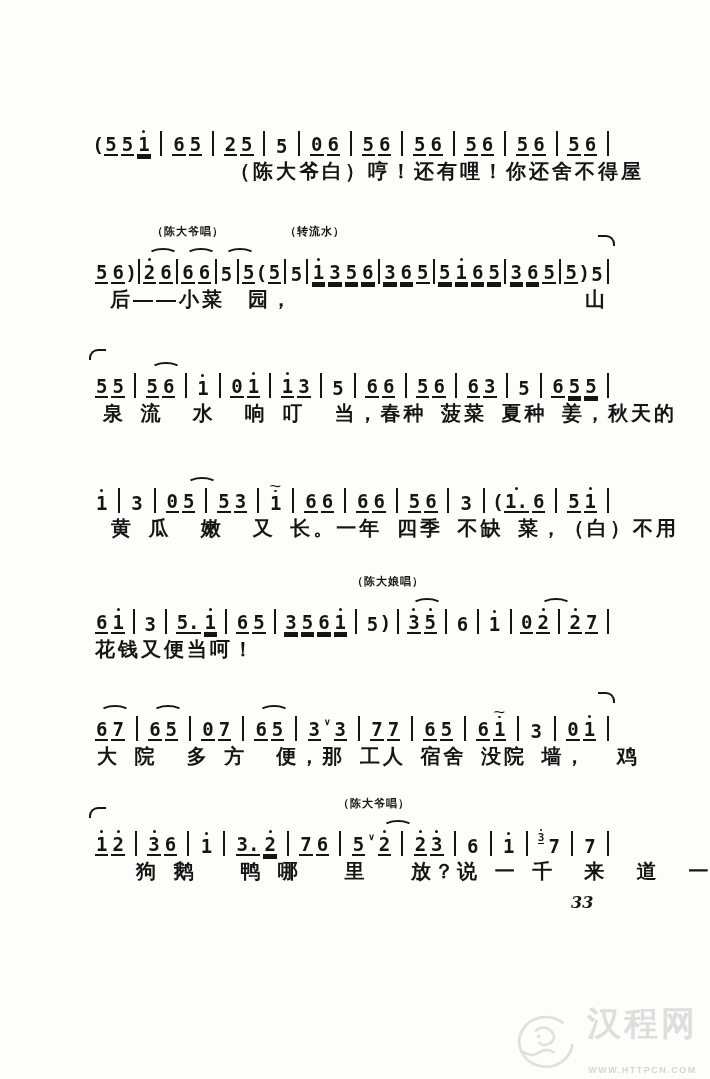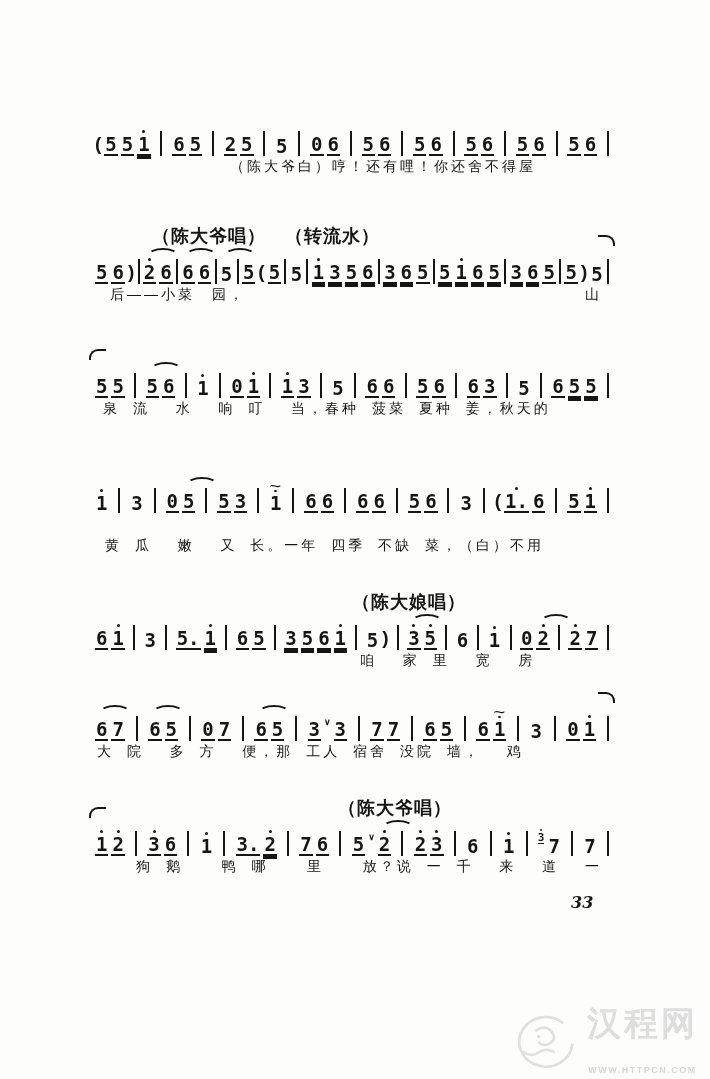--- a/index.html
+++ b/index.html
@@ -27,23 +27,23 @@
   .grace{display:inline-flex;flex-direction:column;align-items:center;align-self:flex-end;
          margin-bottom:12px;font-size:11px;line-height:11px;font-weight:bold;
          font-family:"DejaVu Sans Mono",monospace;border-bottom:1.5px solid #151515;}
   .gdot{width:2px;height:2px;border-radius:50%;background:#151515;margin-bottom:1px;}
   .slur{position:absolute;top:-4px;left:5px;width:26px;height:10px;
         border:2px solid transparent;border-top-color:#151515;border-radius:50%;}
   .tie-start{position:absolute;top:-15px;left:-6px;width:15px;height:9px;
         border-top:2px solid #151515;border-left:2px solid #151515;border-top-left-radius:9px;}
   .tie-end{position:absolute;top:-15px;right:-5px;width:15px;height:9px;
         border-top:2px solid #151515;border-right:2px solid #151515;border-top-right-radius:9px;}
-  .linelabel{position:absolute;top:-26px;font-size:18px;font-weight:bold;
+  .linelabel{position:absolute;top:-26px;font-size:11px;font-weight:bold;
         letter-spacing:1px;white-space:nowrap;}
-  .lyric{position:absolute;top:36px;font-size:14px;font-weight:normal;white-space:pre;
+  .lyric{position:absolute;top:36px;font-size:20px;font-weight:bold;white-space:pre;
         letter-spacing:3px;word-spacing:6px;}
   
   .page-number{position:absolute;left:571px;top:893px;font-family:"DejaVu Serif",serif;
         font-weight:bold;font-style:italic;font-size:16px;text-align:right;}
   .watermark{position:absolute;right:12px;bottom:4px;display:flex;align-items:center;gap:6px;}
   .wm-text{display:flex;flex-direction:column;align-items:center;gap:12px;}
   .wm-site{font-size:34px;font-weight:bold;color:#dedede;letter-spacing:3px;line-height:34px;}
   .wm-url{font-size:9px;font-weight:bold;color:#d6d6d6;letter-spacing:1.5px;margin-top:13px;}
 </style>
 </head>
@@ -565,23 +565,23 @@
             </span>
             <span class="tok u1">
               <span class="above">
                 <span class="dot"></span>
               </span>
               <span class="num">1</span>
             </span>
           </span>
           <span class="bar"></span>
         </div>
-        <div class="lyric" style="left: 10px; margin-top: 22px;">黄 瓜  嫩  又 长。一年 四季 不缺 菜，（白）不用</div>
+        <div class="lyric" style="left: 16px;">黄 瓜  嫩  又 长。一年 四季 不缺 菜，（白）不用</div>
       </div>
-      <div class="line" style="top: 616px;">
+      <div class="line" style="top: 600px;">
         <div class="linelabel" style="left: 257px;">（陈大娘唱）</div>
         <div class="row">
           <span class="measure">
             <span class="tok u1">
               <span class="above"></span>
               <span class="num">6</span>
             </span>
             <span class="tok u1">
               <span class="above">
                 <span class="dot"></span>
@@ -703,21 +703,21 @@
               </span>
               <span class="num">2</span>
             </span>
             <span class="tok u1">
               <span class="above"></span>
               <span class="num">7</span>
             </span>
           </span>
           <span class="bar"></span>
         </div>
-        <div class="lyric" style="left: 265px;">咱  家 里  宽  房</div>
+        <div class="lyric" style="left: 0px;">花钱又便当呵！</div>
       </div>
       <div class="line" style="top: 707px;">
         <span class="tie-end"></span>
         <div class="row">
           <span class="measure">
             <span class="tok u1">
               <span class="above"></span>
               <span class="num">6</span>
               <span class="slur"></span>
             </span>

